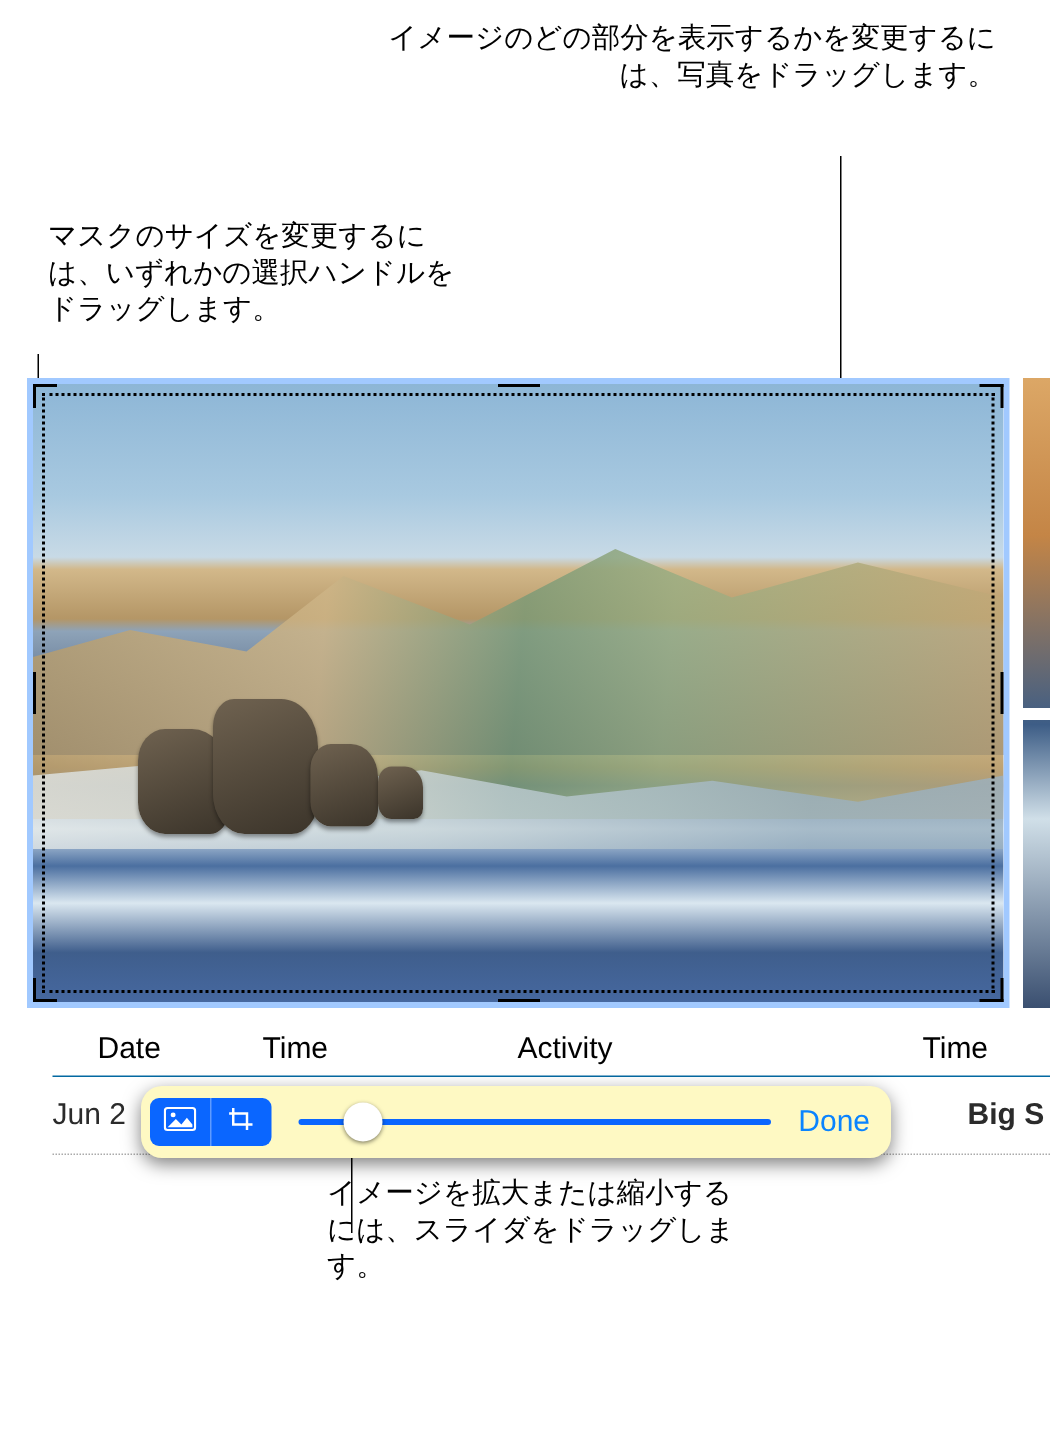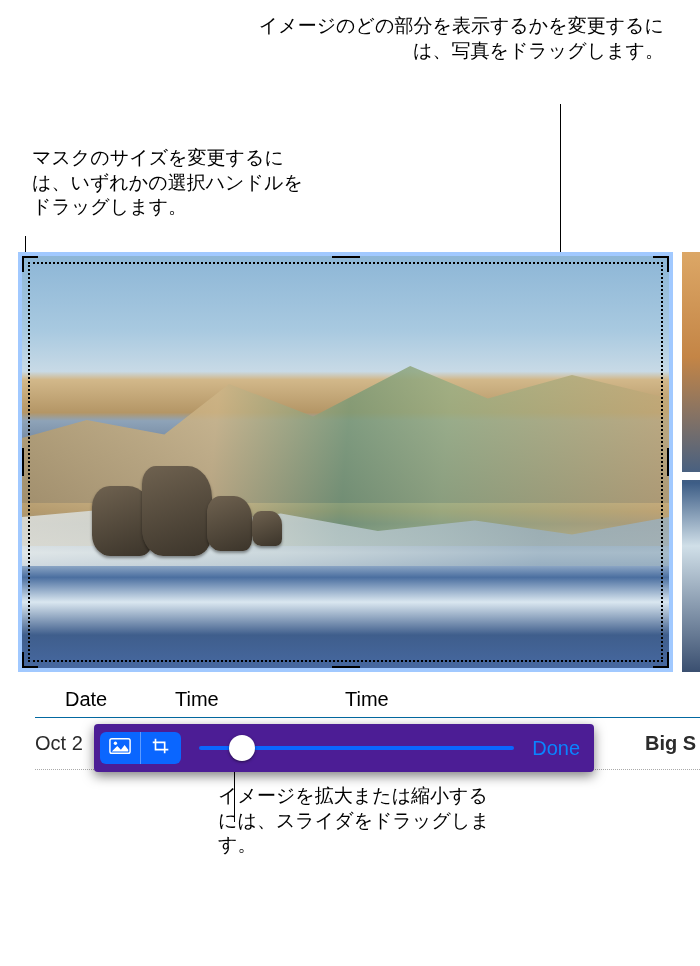--- a/index.html
+++ b/index.html
@@ -120,22 +120,22 @@
   }
   .trow div:nth-child(1){ width:65px; }
   .trow div:nth-child(2){ width:545px; } 
   .trow div:nth-child(3){ flex:1;font-weight:bold; }
 
   
   .toolbar {
     position:absolute;
     left: 94px; top: 724px;
     width: 500px; height: 48px;
-    background: #4c1d95;
-    border-radius: 4px;
+    background: #fef9c3;
+    border-radius: 14px;
     display:flex; align-items:center;
     padding: 0 10px 0 6px;
     box-shadow: 0 4px 12px rgba(0,0,0,.5);
   }
   .segmented {
     display:flex; background:#0a66ff; border-radius:6px; overflow:hidden;
   }
   .seg-btn {
     width:40px; height:32px; display:flex; align-items:center; justify-content:center;
   }
@@ -195,24 +195,25 @@
   <div class="handle edge t"></div>
   <div class="handle edge b"></div>
   <div class="handle edge l"></div>
   <div class="handle edge r"></div>
 </div>
 
 <div class="table-area">
   <div class="thead">
     <div>Date</div>
     <div>Time</div>
+    <div>Activity</div>
     <div>Time</div>
   </div>
   <div class="trow">
-    <div>Oct 2</div>
+    <div>Jun 2</div>
     <div></div>
     <div>Big S</div>
   </div>
 </div>
 
 <div class="toolbar">
   <div class="segmented">
     <div class="seg-btn">
       <span>
         <svg viewBox="0 0 24 18">

